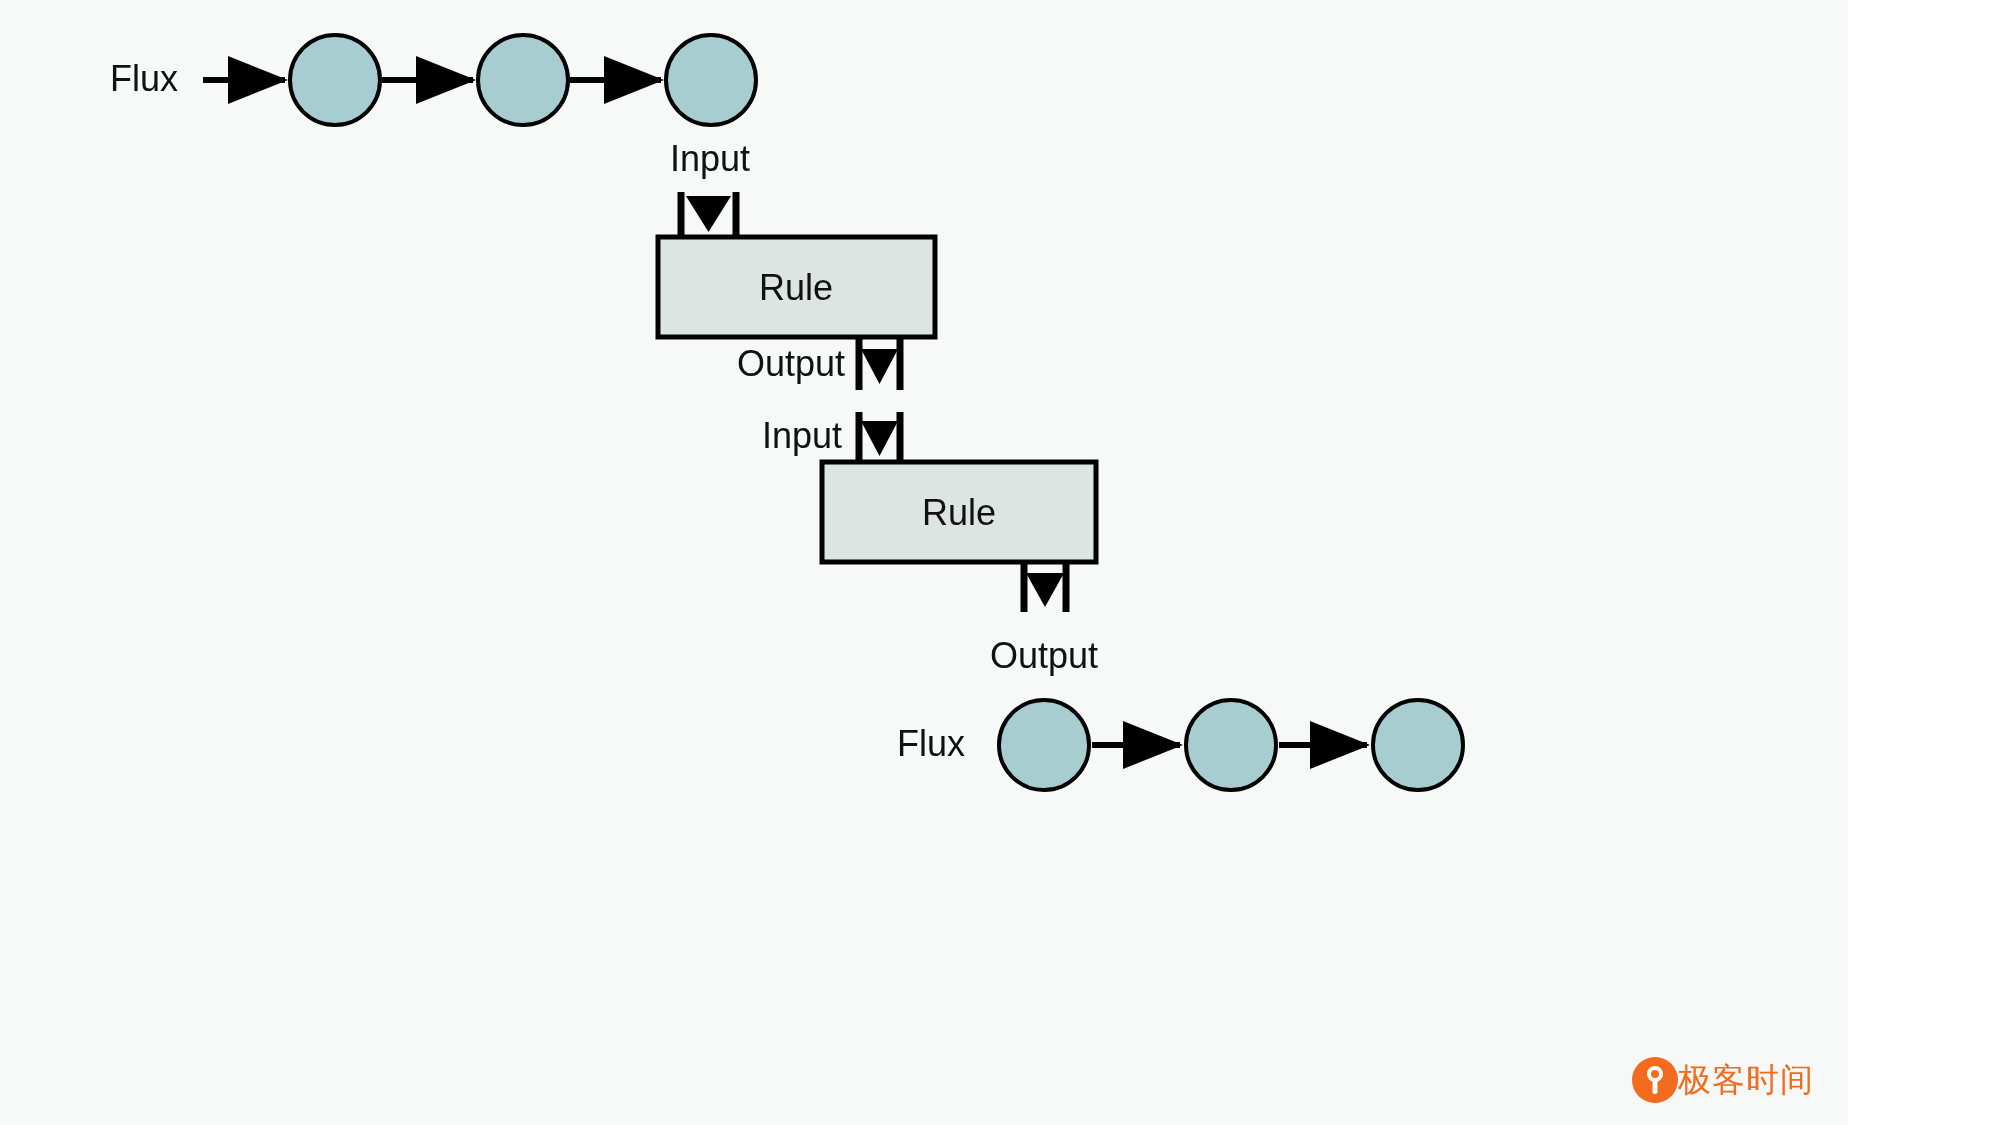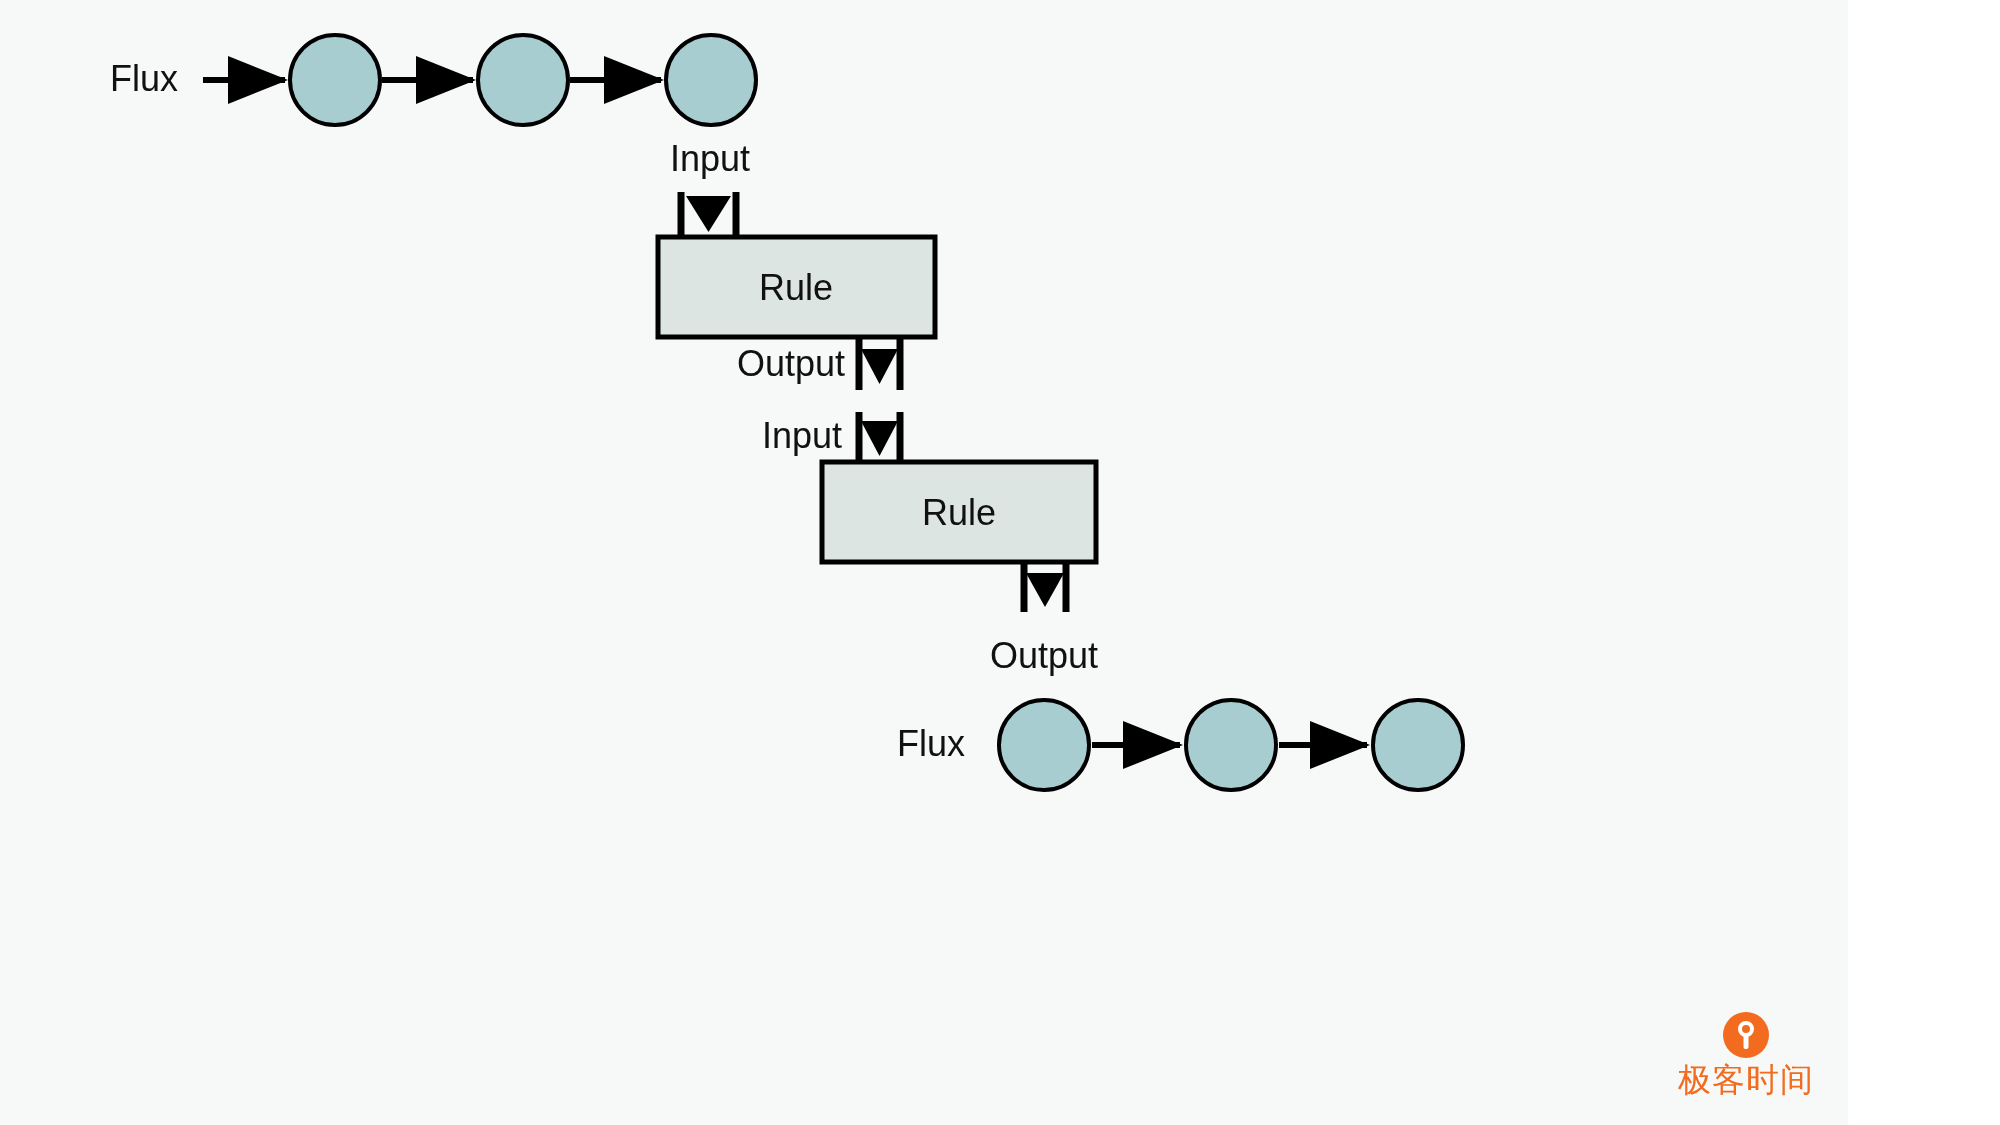--- a/index.html
+++ b/index.html
@@ -55,21 +55,20 @@
     stroke-width: 6;
     fill: none;
   }
   .wm {
     position: absolute;
     right: 34px;
     bottom: 22px;
     display: flex;
     align-items: center;
     user-select: none;
-    flex-direction: column;
   }
   .wm-mark {
     width: 46px;
     height: 46px;
     border-radius: 50%;
     background: #f26b1f;
     position: relative;
     flex: 0 0 auto;
   }
   .wm-mark::before {

